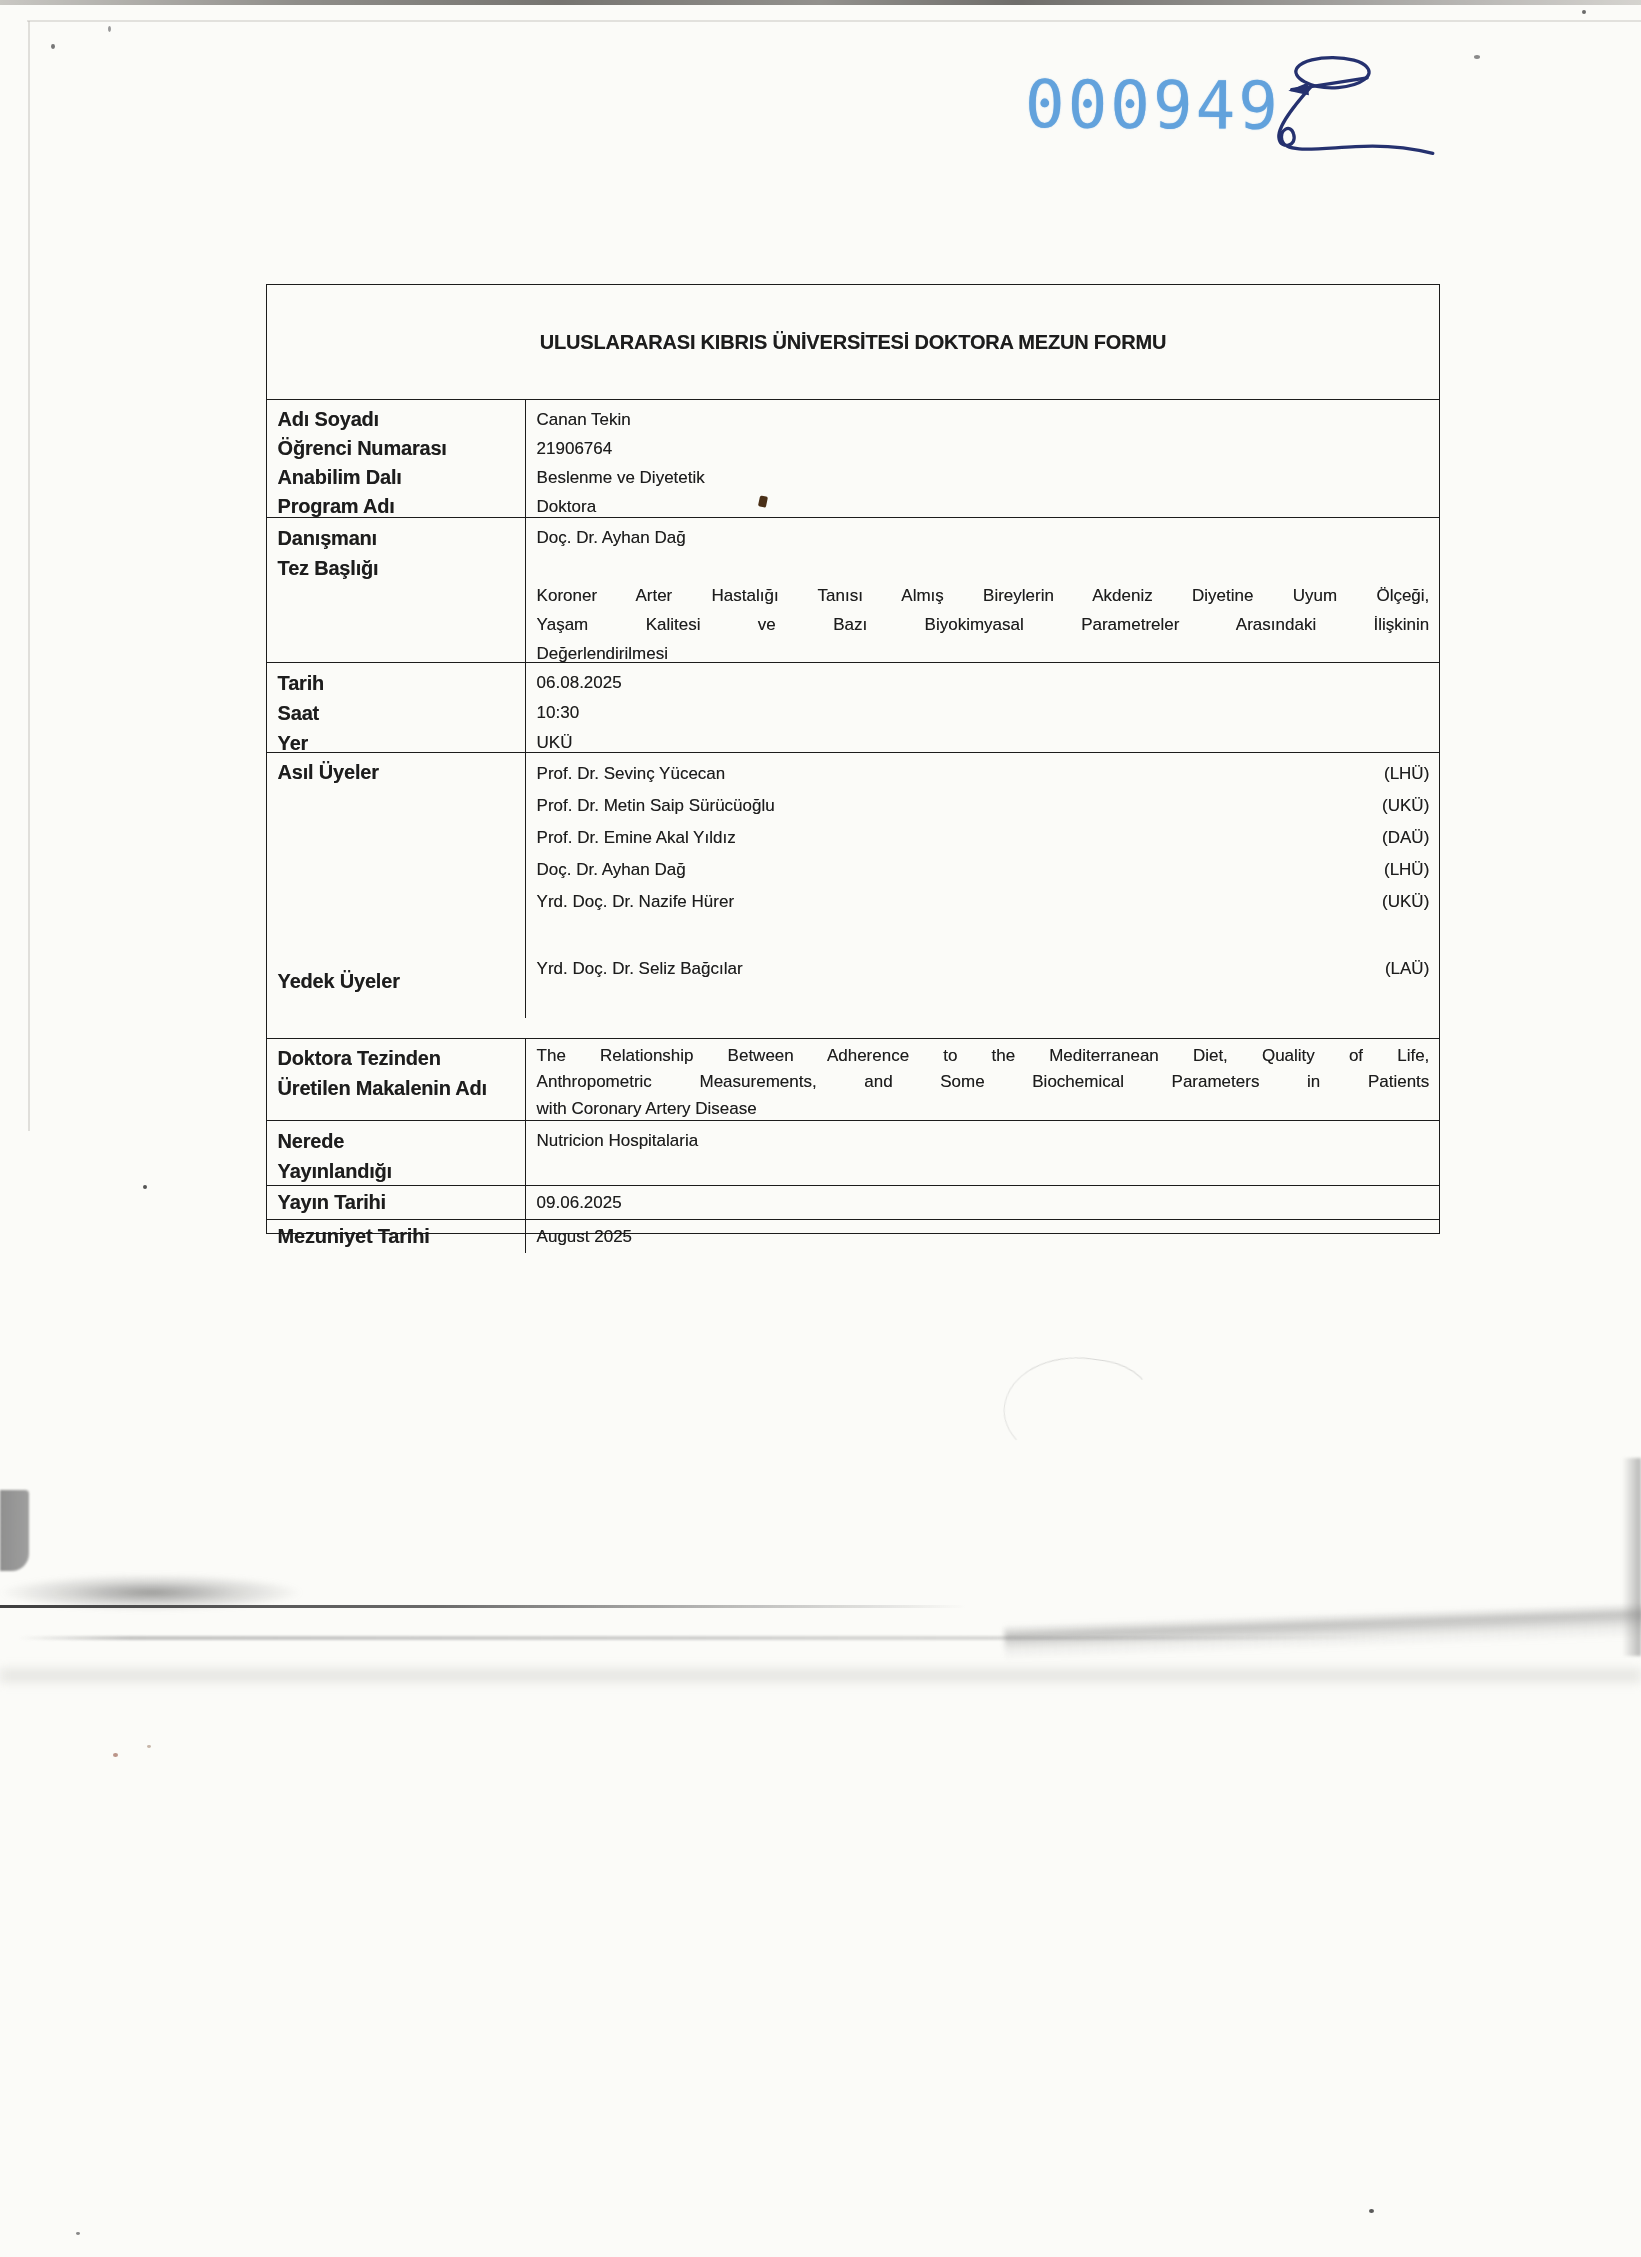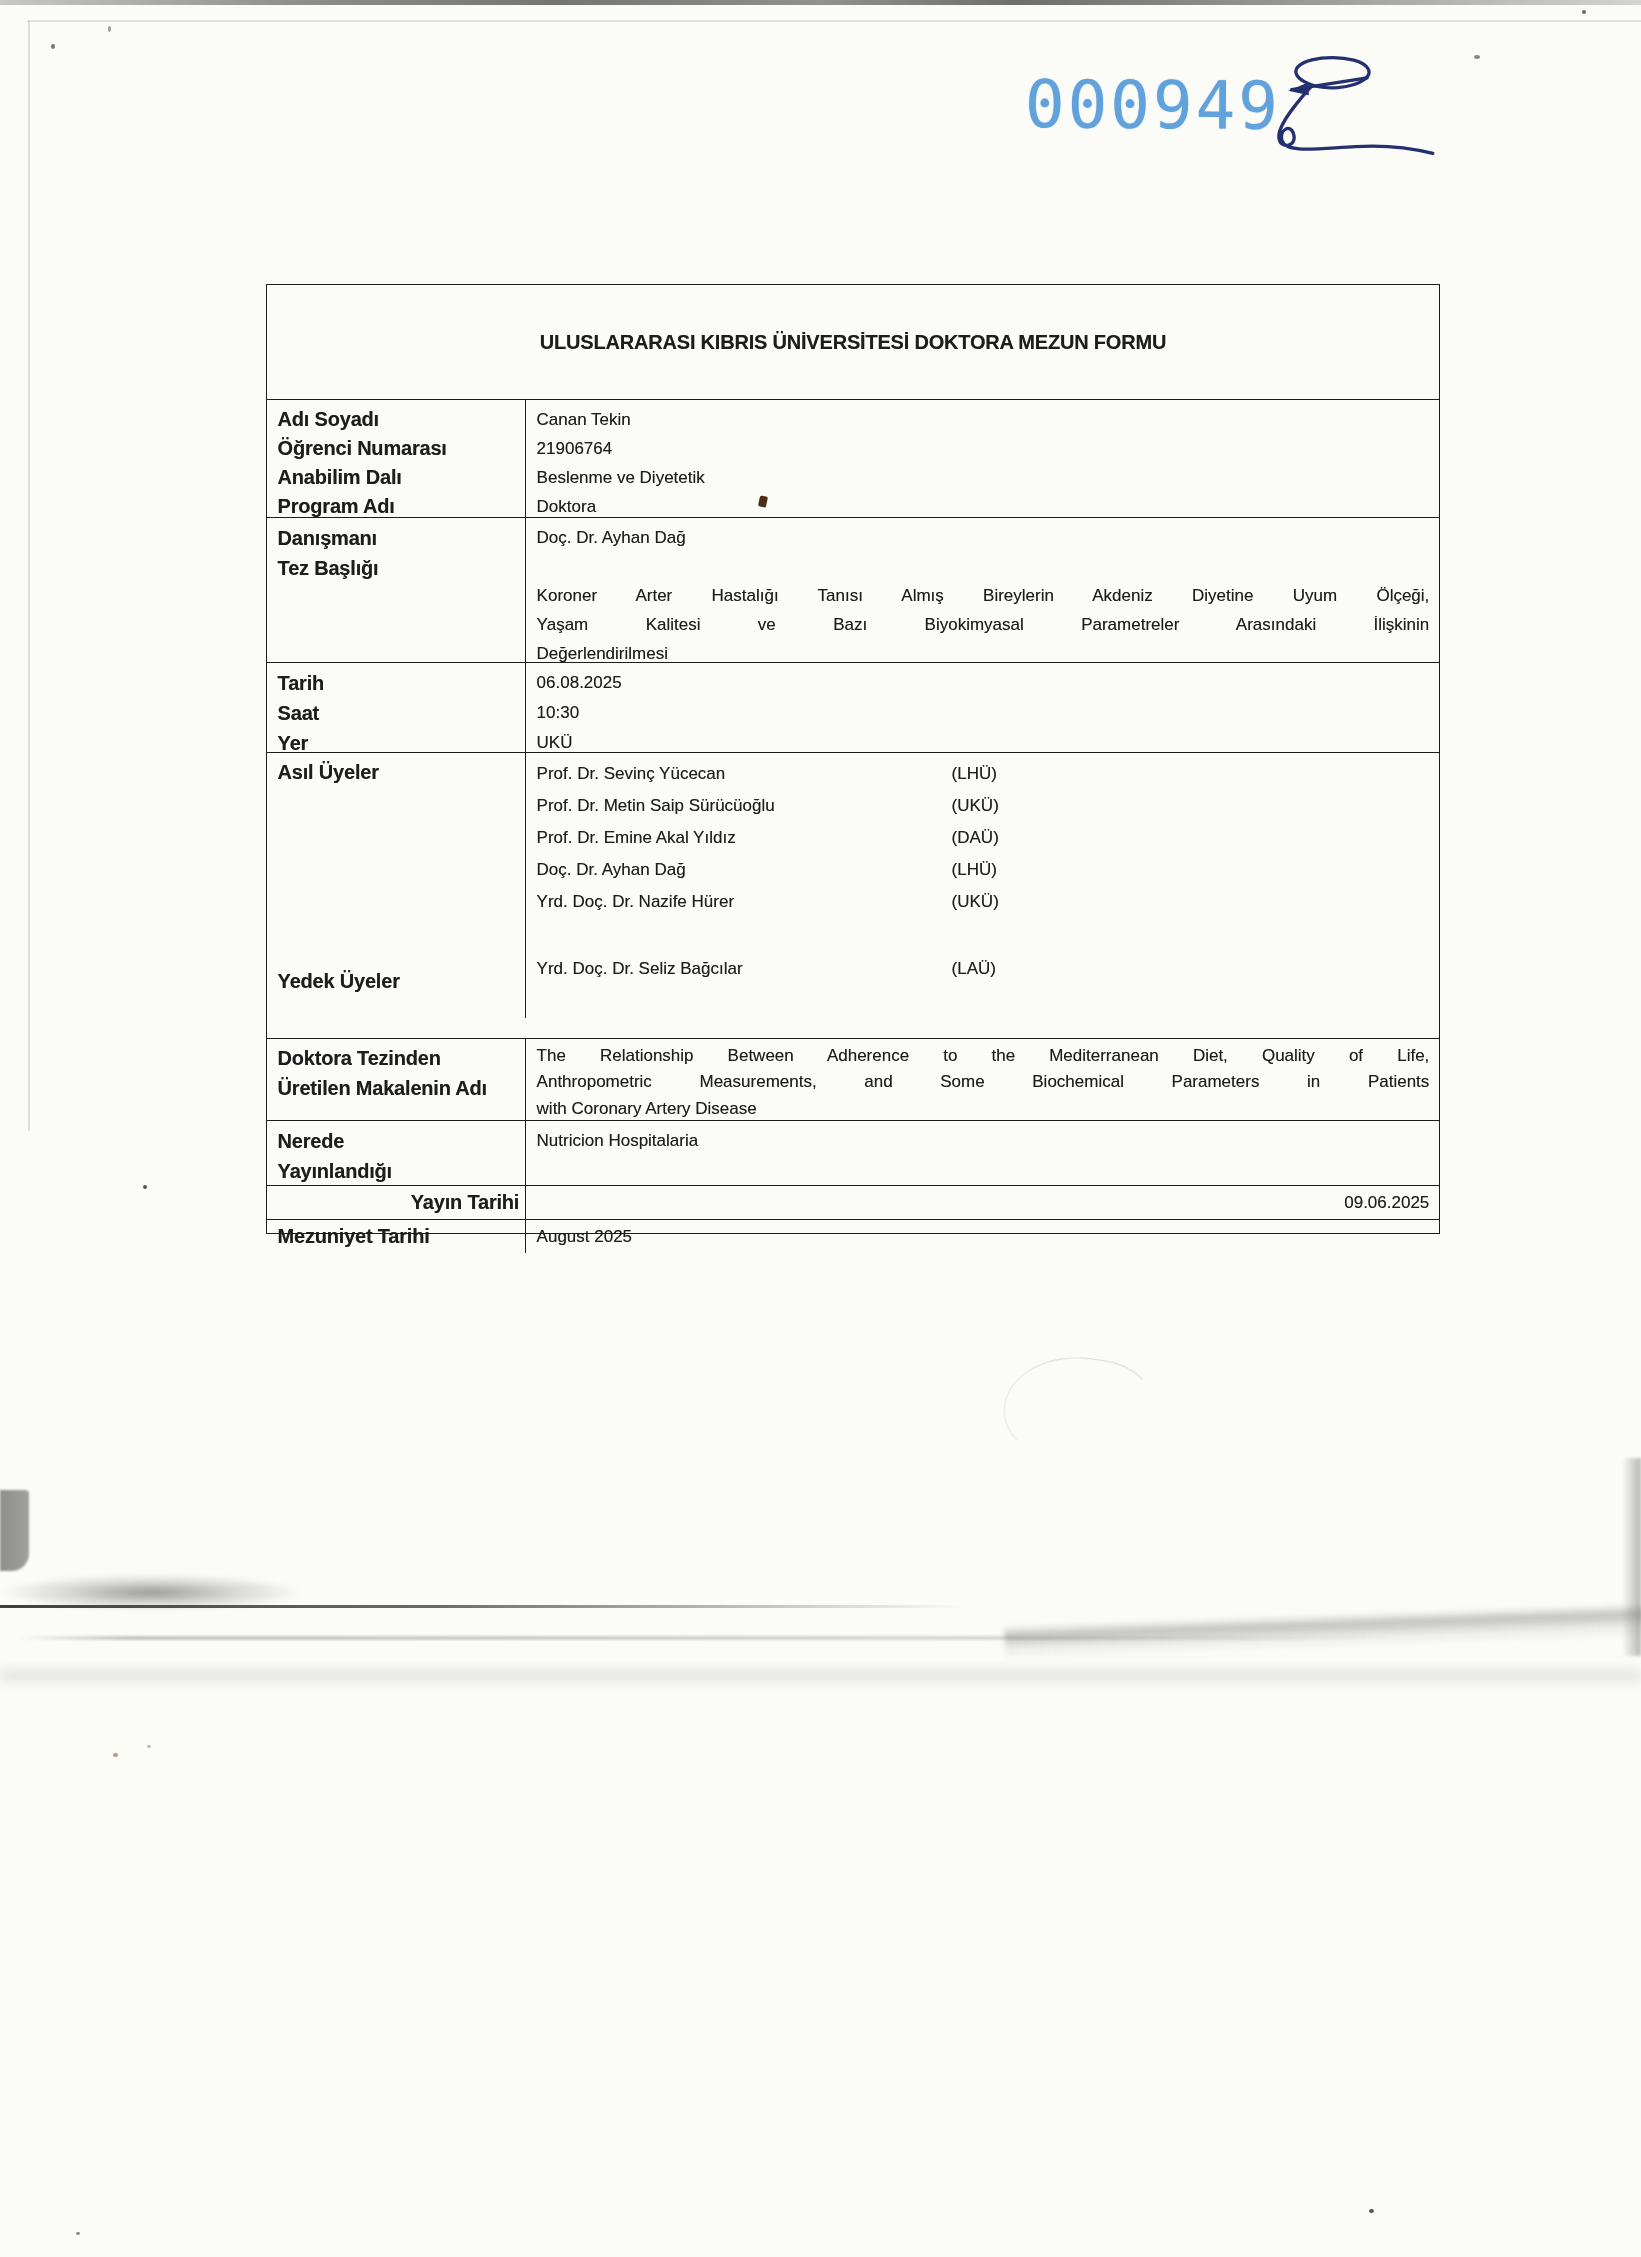--- a/index.html
+++ b/index.html
@@ -58,27 +58,27 @@
     padding:4.8px 5.8px 0 10.6px;font-weight:bold;font-size:20px;line-height:29px;letter-spacing:-0.2px;position:relative;}
   .val{flex:1;box-sizing:border-box;padding:4.8px 9.7px 0 10.6px;font-size:17px;line-height:29px;position:relative;}
   .line{white-space:nowrap;}
   .just{white-space:normal;text-align:justify;text-align-last:justify;}
   .blank{height:29px;}
   .r1{height:118px;}
   .r2{height:145px;}  .r2 .lbl{line-height:30px;}
   .r3{height:90px;}   .r3 .lbl,.r3 .val{line-height:30px;}
   .r4{height:266px;}  .r4 .val{line-height:32px;}
   .lbl-sub{position:absolute;left:10.6px;top:214px;white-space:nowrap;}
-  .member{display:flex;}
+  .member{display:flex;justify-content:space-between;}
   .m-name{width:415px;flex:none;white-space:nowrap;}
   .sub-member{margin-top:35px;}
   .r5{height:82px;margin-top:20px;}   .r5 .lbl{line-height:30px;padding-top:3.9px;}
   .r5 .val{line-height:26.6px;padding-top:3.9px;}
   .r6{height:65px;}   .r6 .lbl{line-height:30px;}
-  .r7{height:34px;}   .r7 .lbl,.r7 .val{padding-top:2.9px;line-height:27px;text-align:right;}
+  .r7{height:34px;}   .r7 .lbl,.r7 .val{padding-top:2.9px;line-height:27px;}
   .r8{height:34px;}   .r8 .lbl,.r8 .val{padding-top:2.9px;line-height:27px;}
 </style>
 </head>
 <body>
 
 <div class="abs edge-top"></div>
 <div class="abs platen-line"></div>
 <div class="abs paper-edge-v"></div>
 <div class="abs clip-shadow"></div>
 <div class="abs streak-1"></div>

